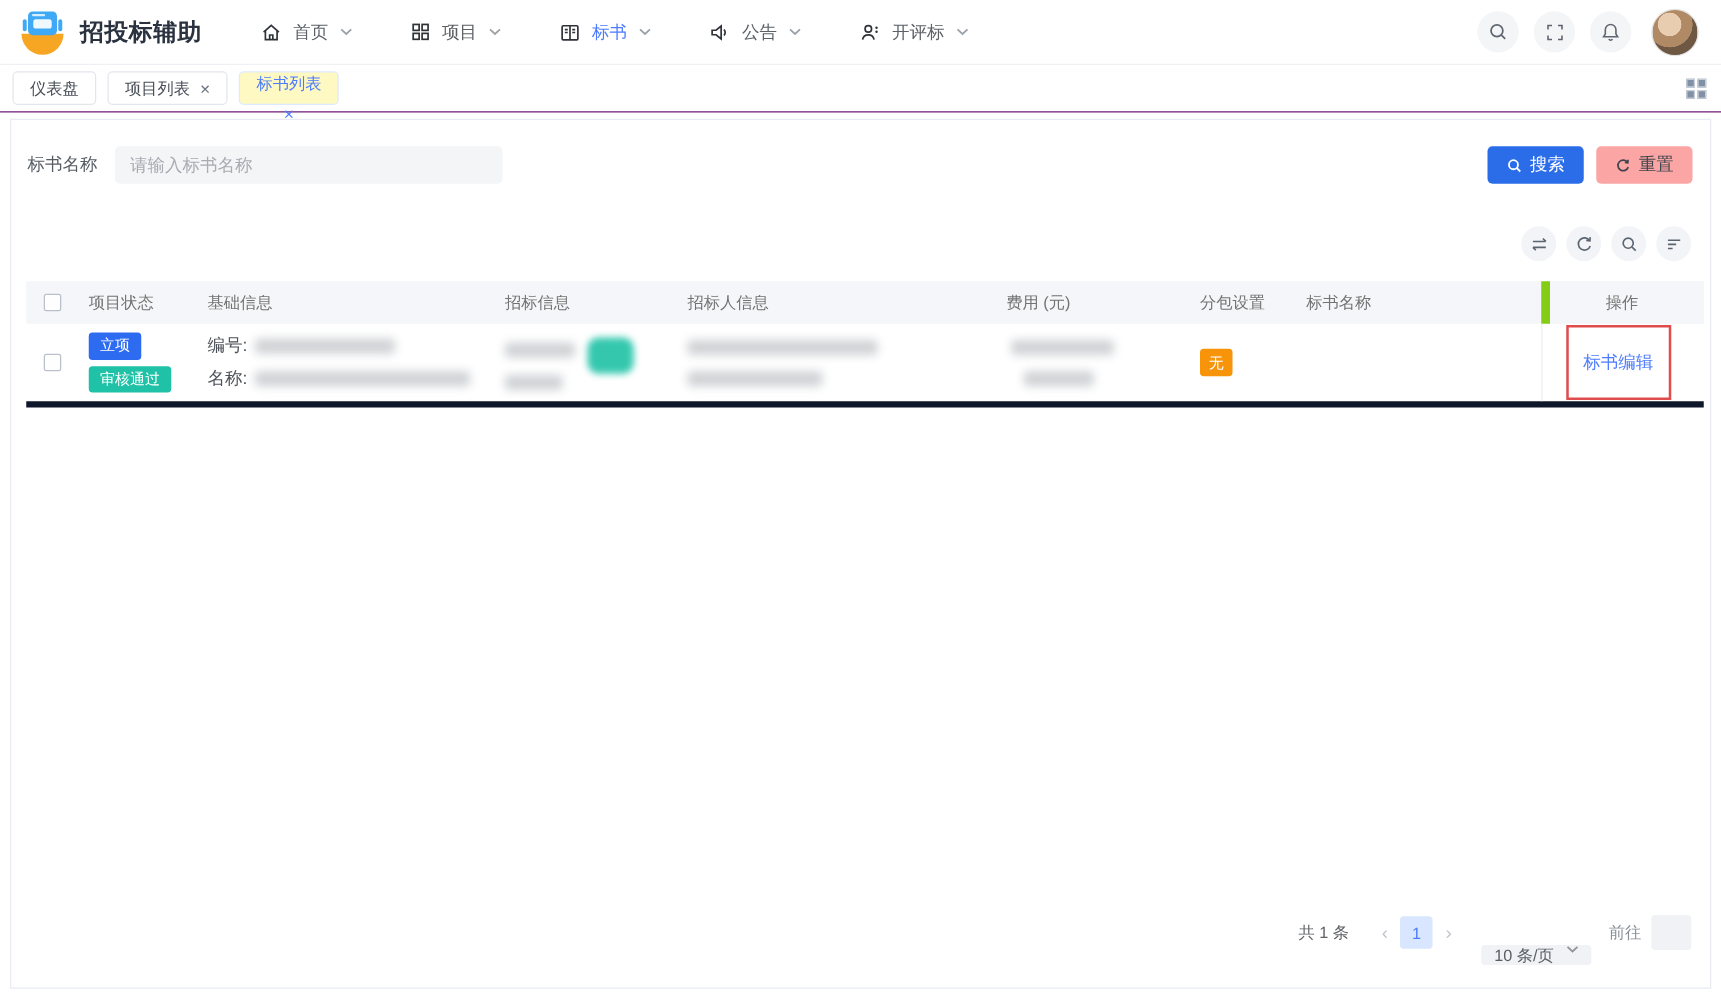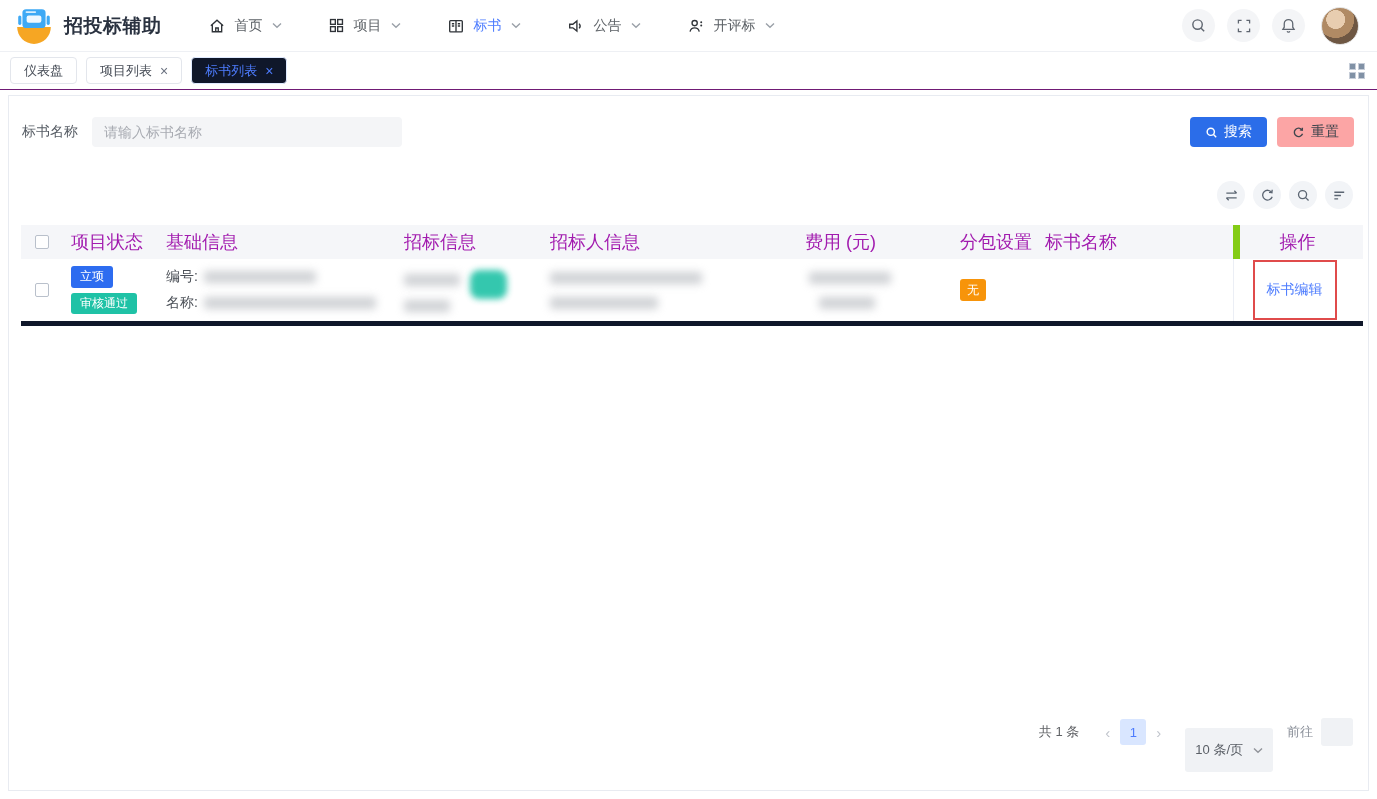--- a/index.html
+++ b/index.html
@@ -21,21 +21,21 @@
   .nav-right { margin-left:auto; display:flex; align-items:center; gap:12px; }
   .circle-btn { width:33px; height:33px; border-radius:50%; background:#f4f5f7; display:flex; align-items:center; justify-content:center; cursor:pointer; }
   .avatar { width:38px; height:38px; border-radius:50%; margin-left:4px; cursor:pointer;
     background: radial-gradient(circle at 38% 32%, #e8cdb0 0 28%, #b08a64 29% 55%, #6e5743 56% 100%); border:1px solid #e2e2e2; }
 
   
   .tabbar { height:38px; display:flex; align-items:center; gap:9px; padding:0 12px 0 10px; border-bottom:1px solid #701a75; }
   .tab { height:27px; display:flex; align-items:center; gap:8px; padding:0 13px; background:#fff;
     border:1px solid #e3e6ec; border-radius:4px; font-size:13px; color:#474d57; cursor:pointer; }
   .tab .close { font-size:14px; line-height:1; color:#6b7280; cursor:pointer; }
-  .tab.active { background:#0f172a; border-color:#dfeaff; color:#4d7cfe; }
+  .tab.active { background:#fef9c3; border-color:#dfeaff; color:#4d7cfe;flex-direction:column; }
   .tab.active .close { color:#4d7cfe; }
   .tabbar-grid { margin-left:auto; display:grid; grid-template-columns:7px 7px; gap:2px; cursor:pointer; }
   .tabbar-grid span { width:7px; height:7px; background:#8091a5; border:1px solid #c6cdd8; }
 
   
   .card { margin:5px 8px 0; height:696px; background:#fff; border:1px solid #e8ebf1; position:relative; }
 
   .search-row { display:flex; align-items:center; padding:21px 14px 0 13px; }
   .search-label { font-size:14px; color:#565c64; margin-right:14px; }
   .search-input { width:310px; height:30px; background:#f4f5f7; border:none; outline:none; border-radius:4px;
@@ -46,21 +46,21 @@
     font-size:14px; cursor:pointer; font-family:inherit;text-align:right; }
   .btn-primary { background:#2b6de9; color:#fff; }
   .btn-plain { background:#fca5a5; color:#40454d; }
 
   .toolbar-row { display:flex; justify-content:flex-end; gap:8px; padding:34px 15px 0; }
   .tool-btn { width:28px; height:28px; border-radius:50%; background:#f2f4f7; display:flex; align-items:center; justify-content:center; cursor:pointer; }
 
   
   .table { margin:16px 5px 0 12px; }
   .tgrid { display:grid; grid-template-columns:50px 95px 238px 146px 255px 155px 85px 188px 130px; align-items:center; }
-  .thead { background:#f5f6f9; height:34px; color:#a21caf; font-weight:500; font-size:18px; }
+  .thead { background:#f5f6f9; height:34px; color:#737373; font-weight:500; font-size:13px; }
   .thead .cell-op { border-left:7px solid #84cc16; align-self:stretch; display:flex; align-items:center; justify-content:center; background:#f5f6f9; }
   .trow { height:67px; border-bottom:5px solid #0f172a; }
   .trow .cell-op { border-left:1px solid #ebeef5; align-self:stretch; display:flex; align-items:center; justify-content:center; }
   .cell { padding-right:8px; }
   .cell-check { display:flex; justify-content:center; }
   .checkbox { width:14px; height:14px; border:1px solid #b9c0cb; border-radius:2px; background:#fefefe; cursor:pointer; }
   .op-head { text-align:center; }
 
   .badge-col { display:flex; flex-direction:column; align-items:flex-start; gap:5px; }
   .badge { font-size:12px; color:#fff; padding:3px 9px; border-radius:3px; line-height:1.3; white-space:nowrap; }
@@ -77,22 +77,22 @@
 
   .annotation-box { border:2px solid #e04b4b; padding:19px 12px; display:inline-block; background:transparent; }
   .link { color:#4d7cfe; cursor:pointer; font-size:14px; white-space:nowrap; }
 
   
   .pagination { position:absolute; right:15px; bottom:18px; display:flex; align-items:center; font-size:13px; color:#606266; }
   .pg-total { margin-right:16px; }
   .pg-arrow { color:#c0c4cc; font-size:15px; padding:0 10px; cursor:pointer; }
   .pg-page { width:26px; height:26px; background:#d9e6ff; color:#4d7cfe; border-radius:3px; display:flex;
     align-items:center; justify-content:center; cursor:pointer; }
-  .pg-size { margin-left:14px; height:44px; background:#f0f2f5; border-radius:3px; padding:0 10px; display:flex;
-    align-items:center; gap:10px; cursor:pointer; color:#5a5f66;margin-top:36px; }
+  .pg-size { margin-left:14px; height:16px; background:#f0f2f5; border-radius:3px; padding:0 10px; display:flex;
+    align-items:flex-start; gap:10px; cursor:pointer; color:#5a5f66;margin-top:36px; }
   .pg-goto-label { margin:0 8px 0 14px; color:#8a8f99; }
   .pg-goto-input { width:32px; height:28px; background:#f0f2f5; border:none; border-radius:3px; }
 </style>
 </head>
 <body>
 
 <div class="navbar">
   <span class="i logo">
     <svg width="40" height="40" viewBox="0 0 38 38">
       <path d="M3 20 a16 16 0 0 0 32 0 Z" fill="#F6A623"></path>

